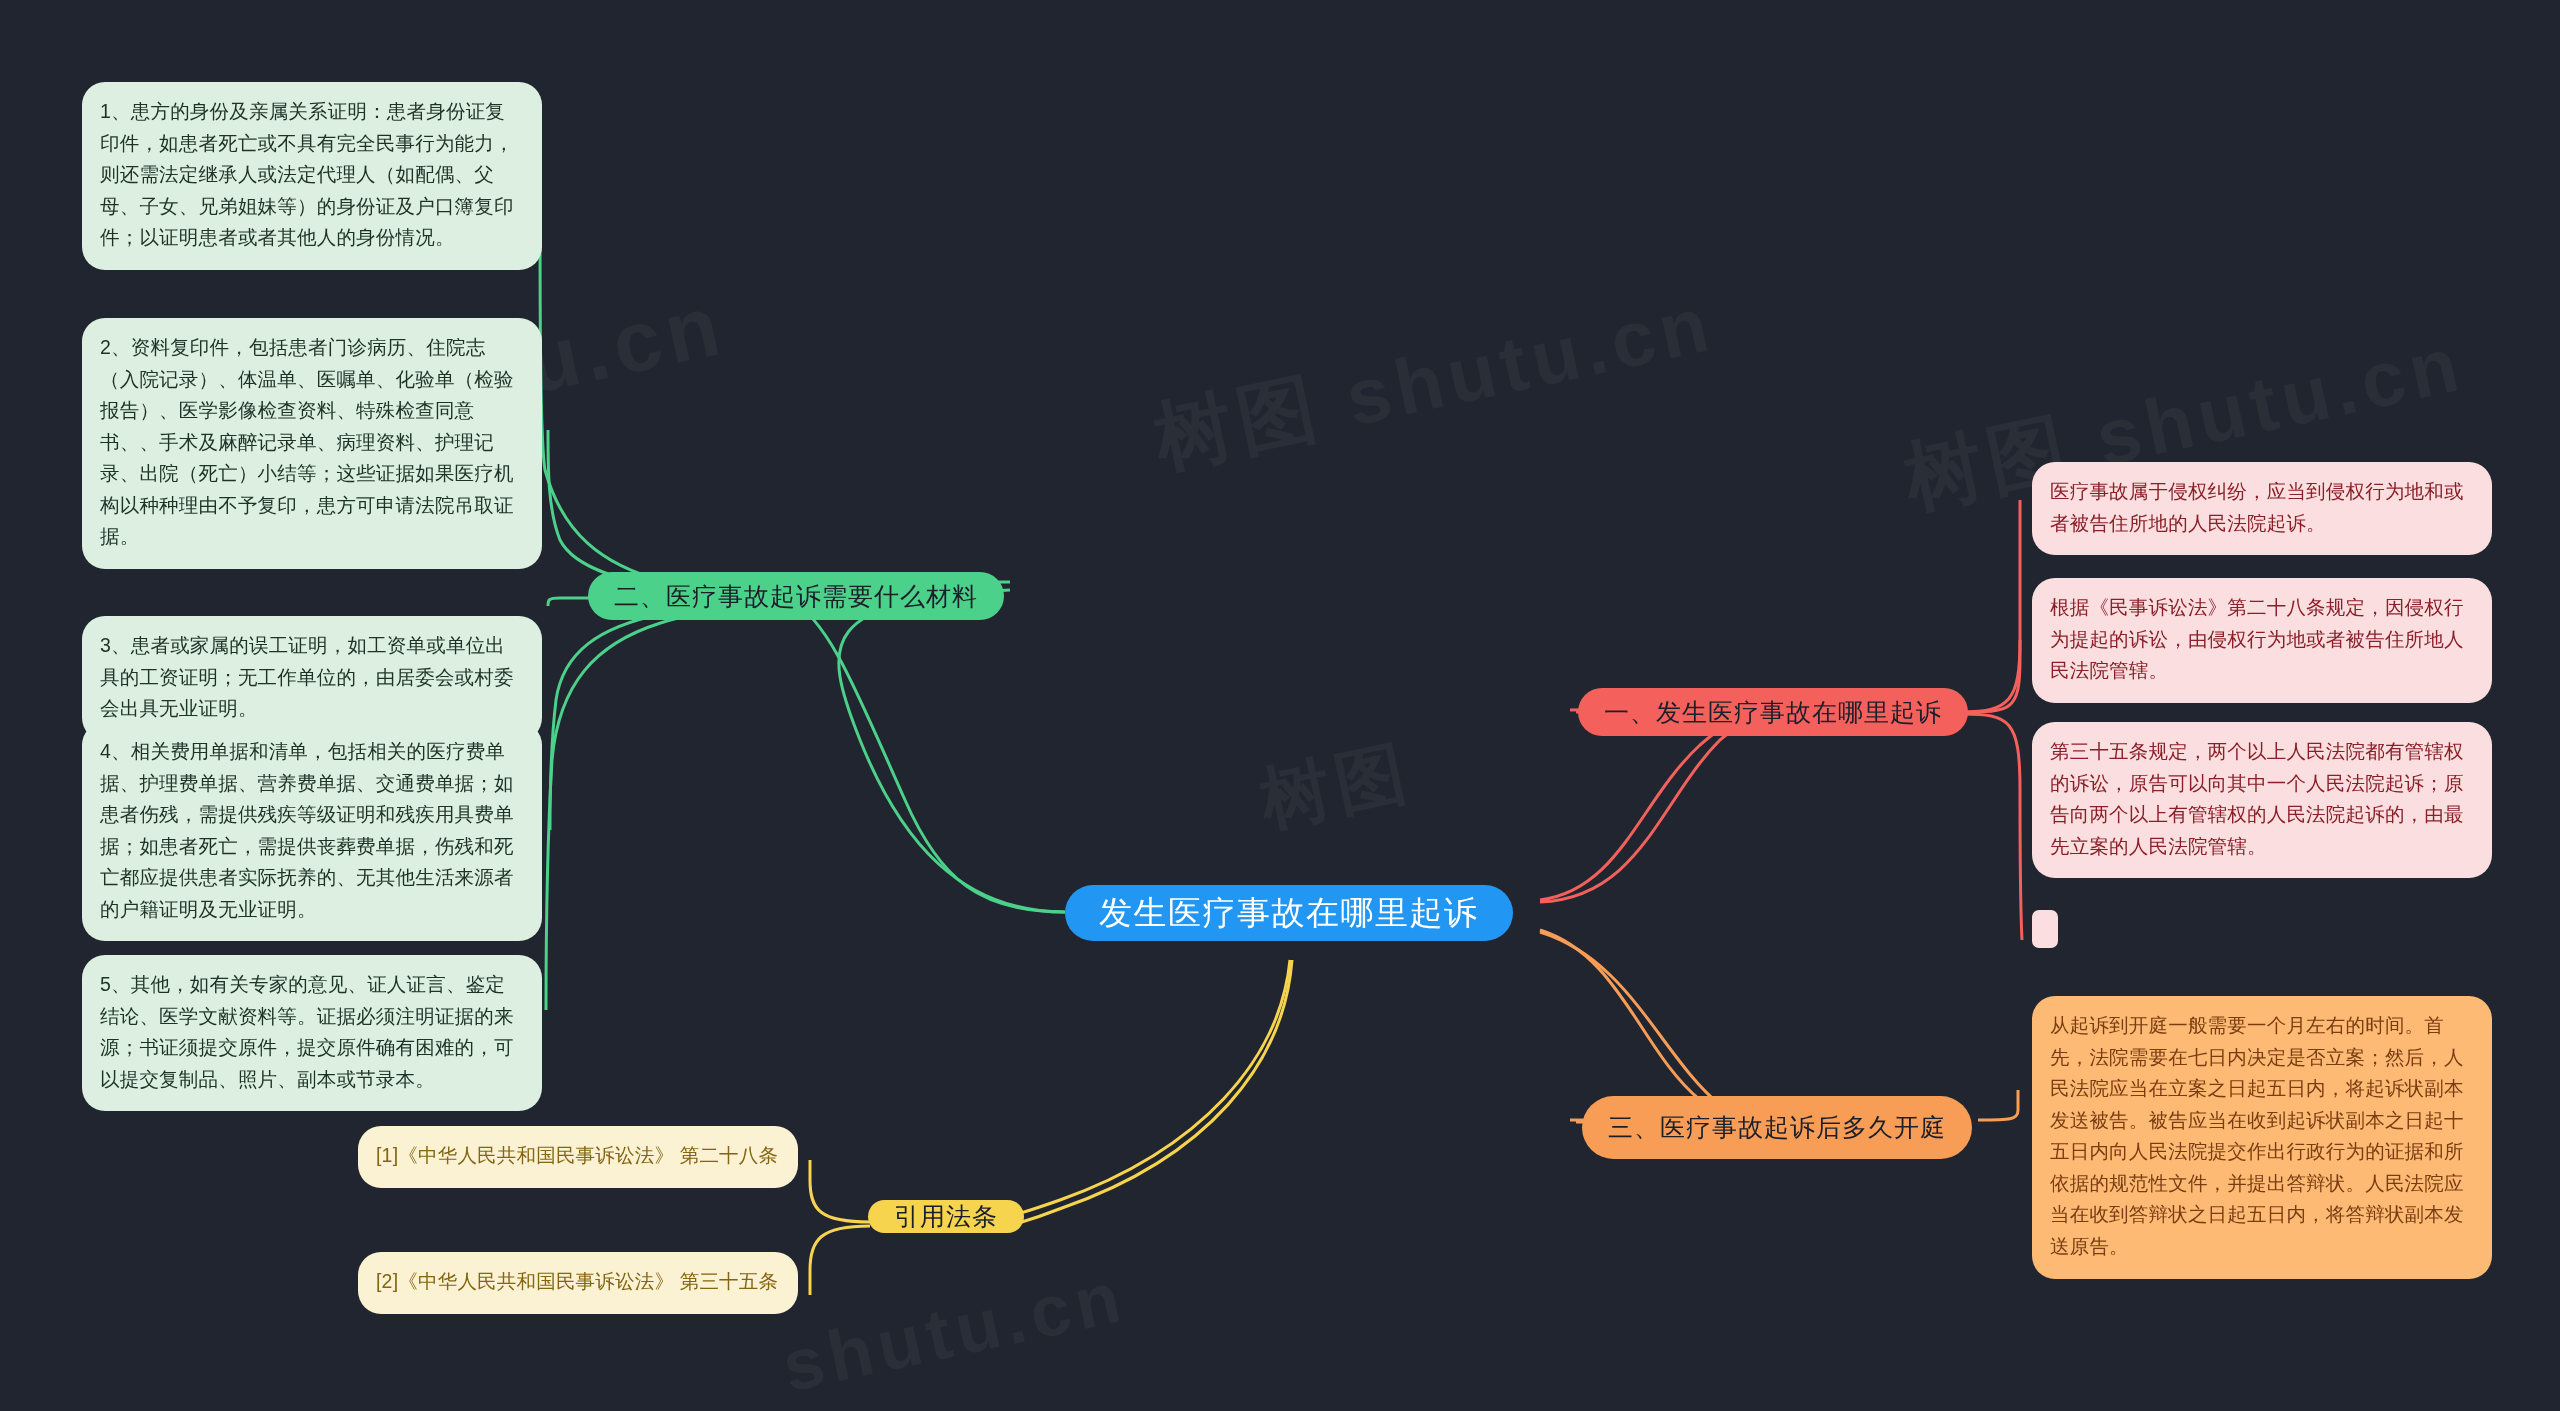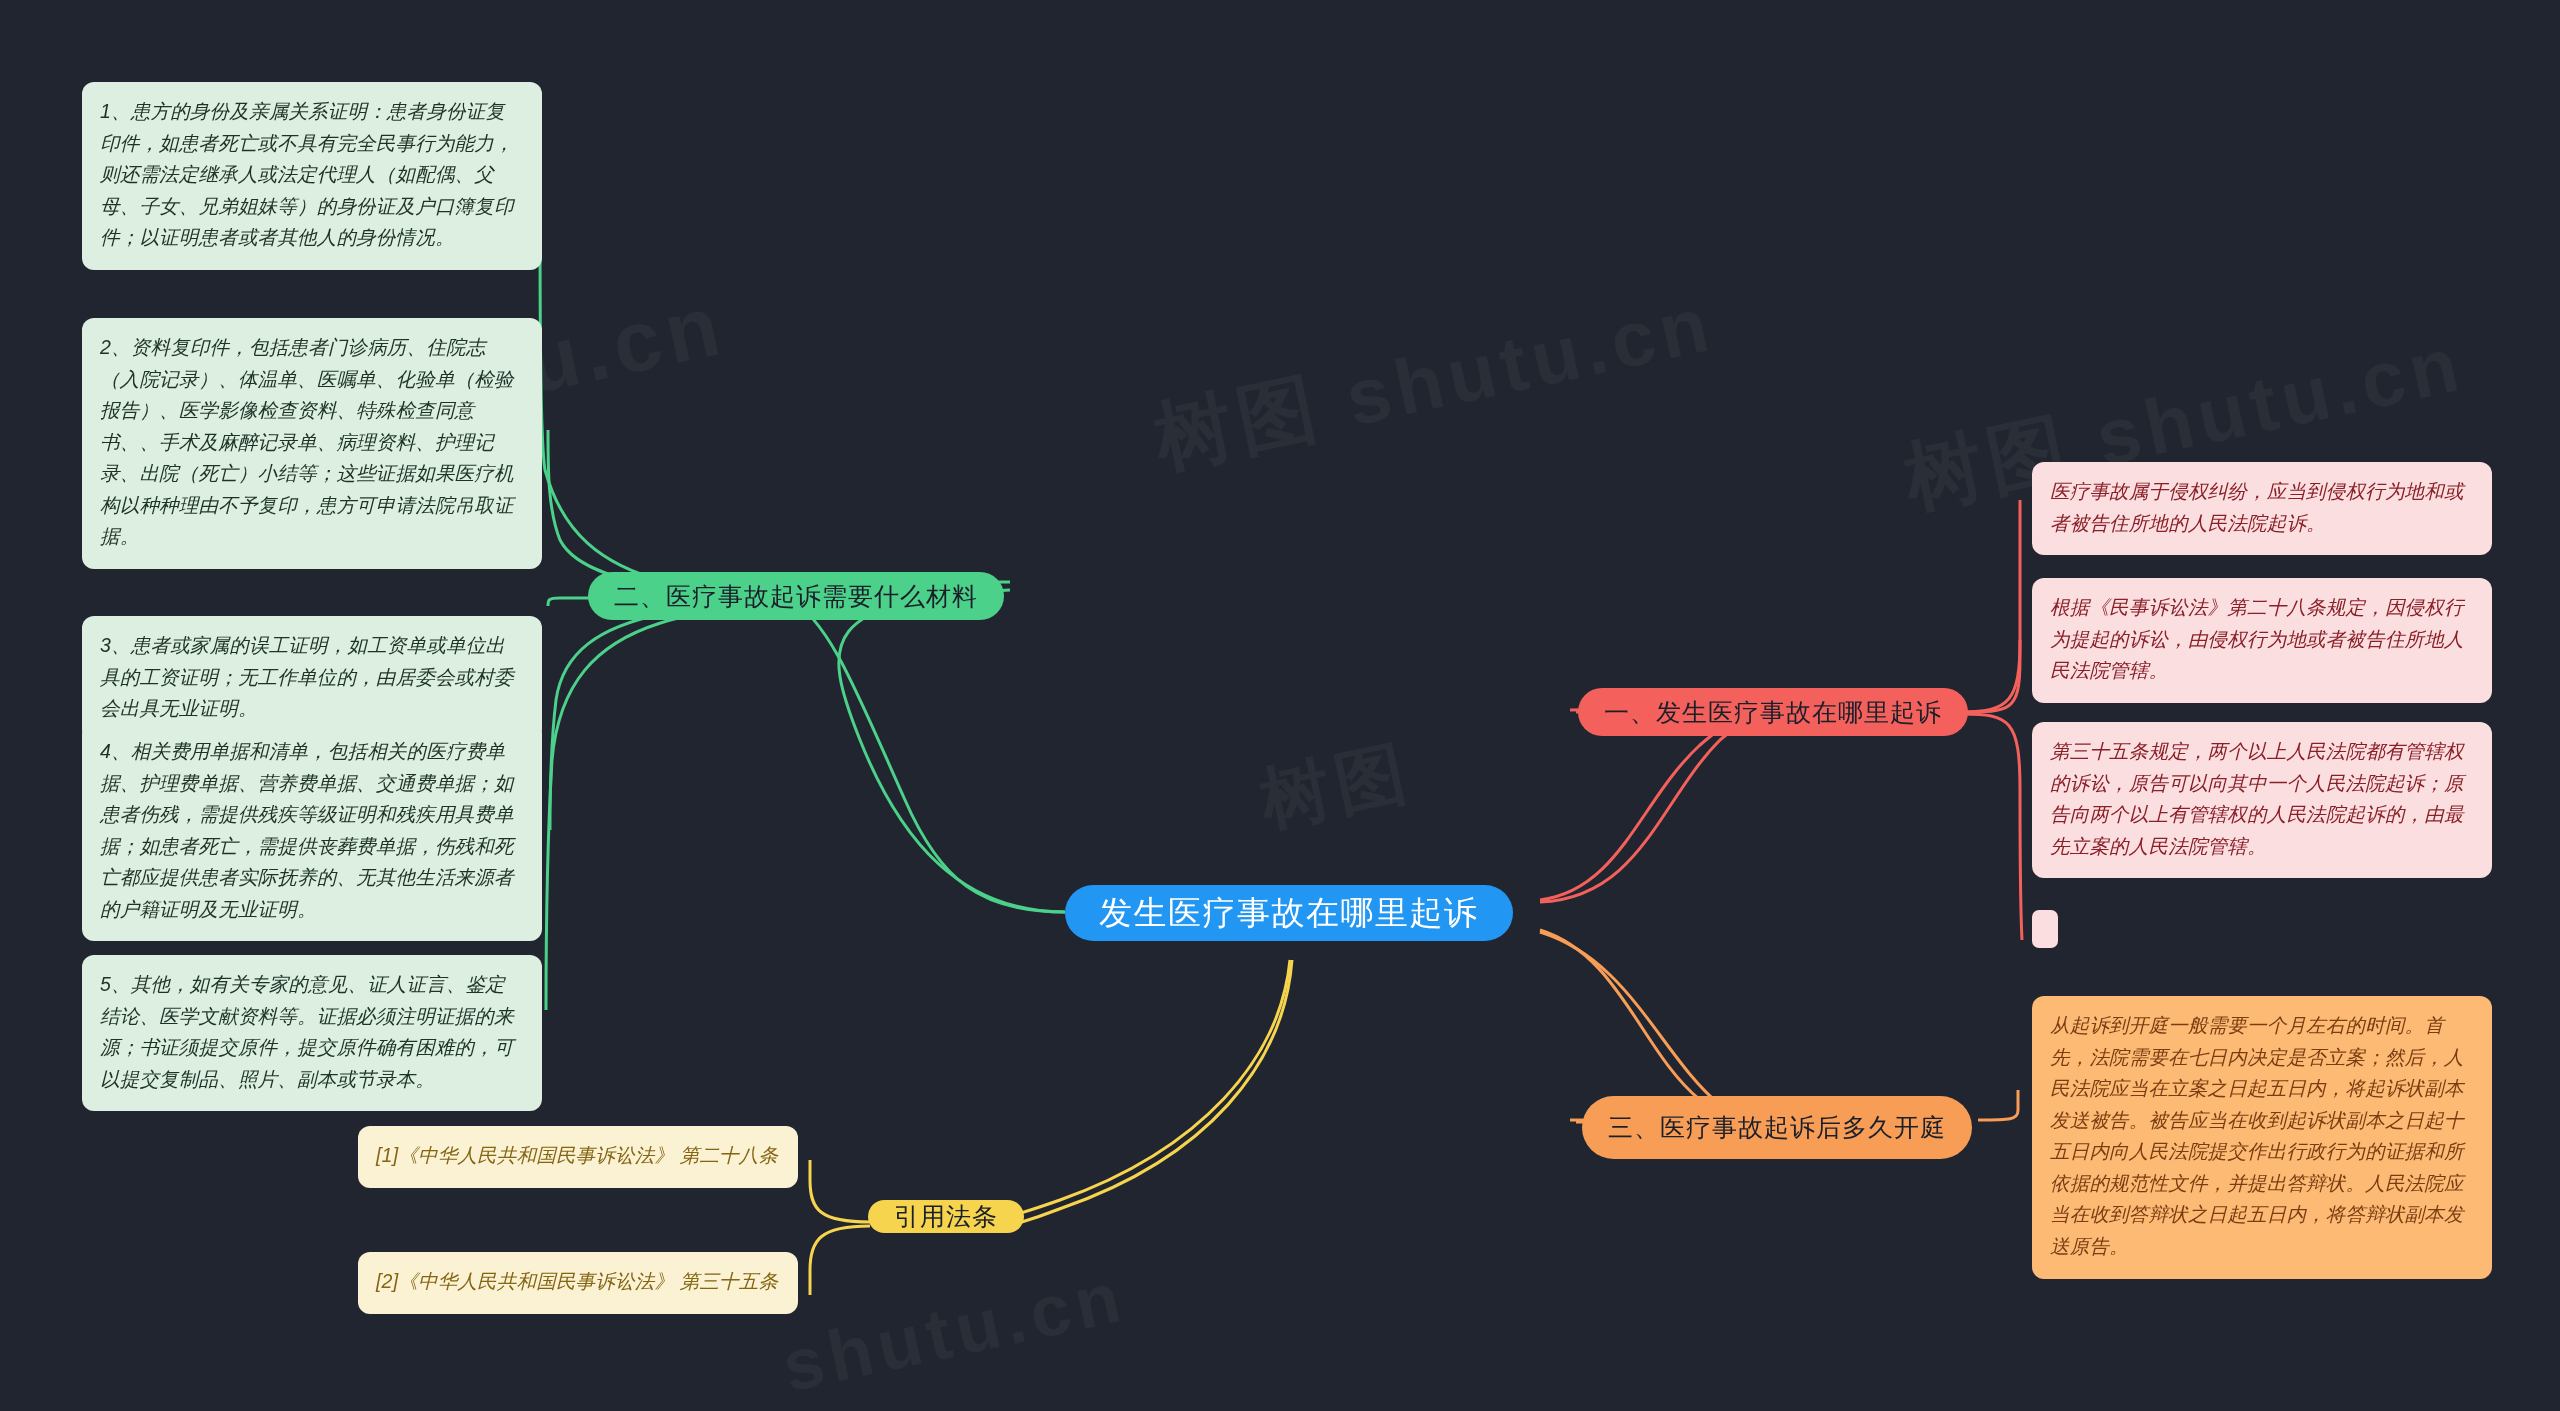--- a/index.html
+++ b/index.html
@@ -34,26 +34,25 @@
   }
   .wm-a { left: 110px;  top: 330px; transform: rotate(-12deg); }
   .wm-b { left: 1150px; top: 330px; transform: rotate(-12deg); font-size: 78px;}
   .wm-c { left: 1900px; top: 370px; transform: rotate(-12deg); font-size: 78px;}
   .wm-d { left: 1260px; top: 740px; transform: rotate(-12deg); font-size: 70px;}
   .wm-e { left: 780px;  top: 1290px; transform: rotate(-12deg); font-size: 72px;}
 
   
   .node {
     position: absolute;
-    border-radius: 12px;
+    border-radius: 23px;
     padding: 14px 18px 16px 18px;
     line-height: 1.62;
     letter-spacing: 0.2px;
     white-space: pre-wrap;
-    font-style: italic;
   }
   .leaf {
     font-size: 19.5px;
   }
   
   .leaf-green {
     background: #dcefe1;
     color: #1d3326;
   }
   

